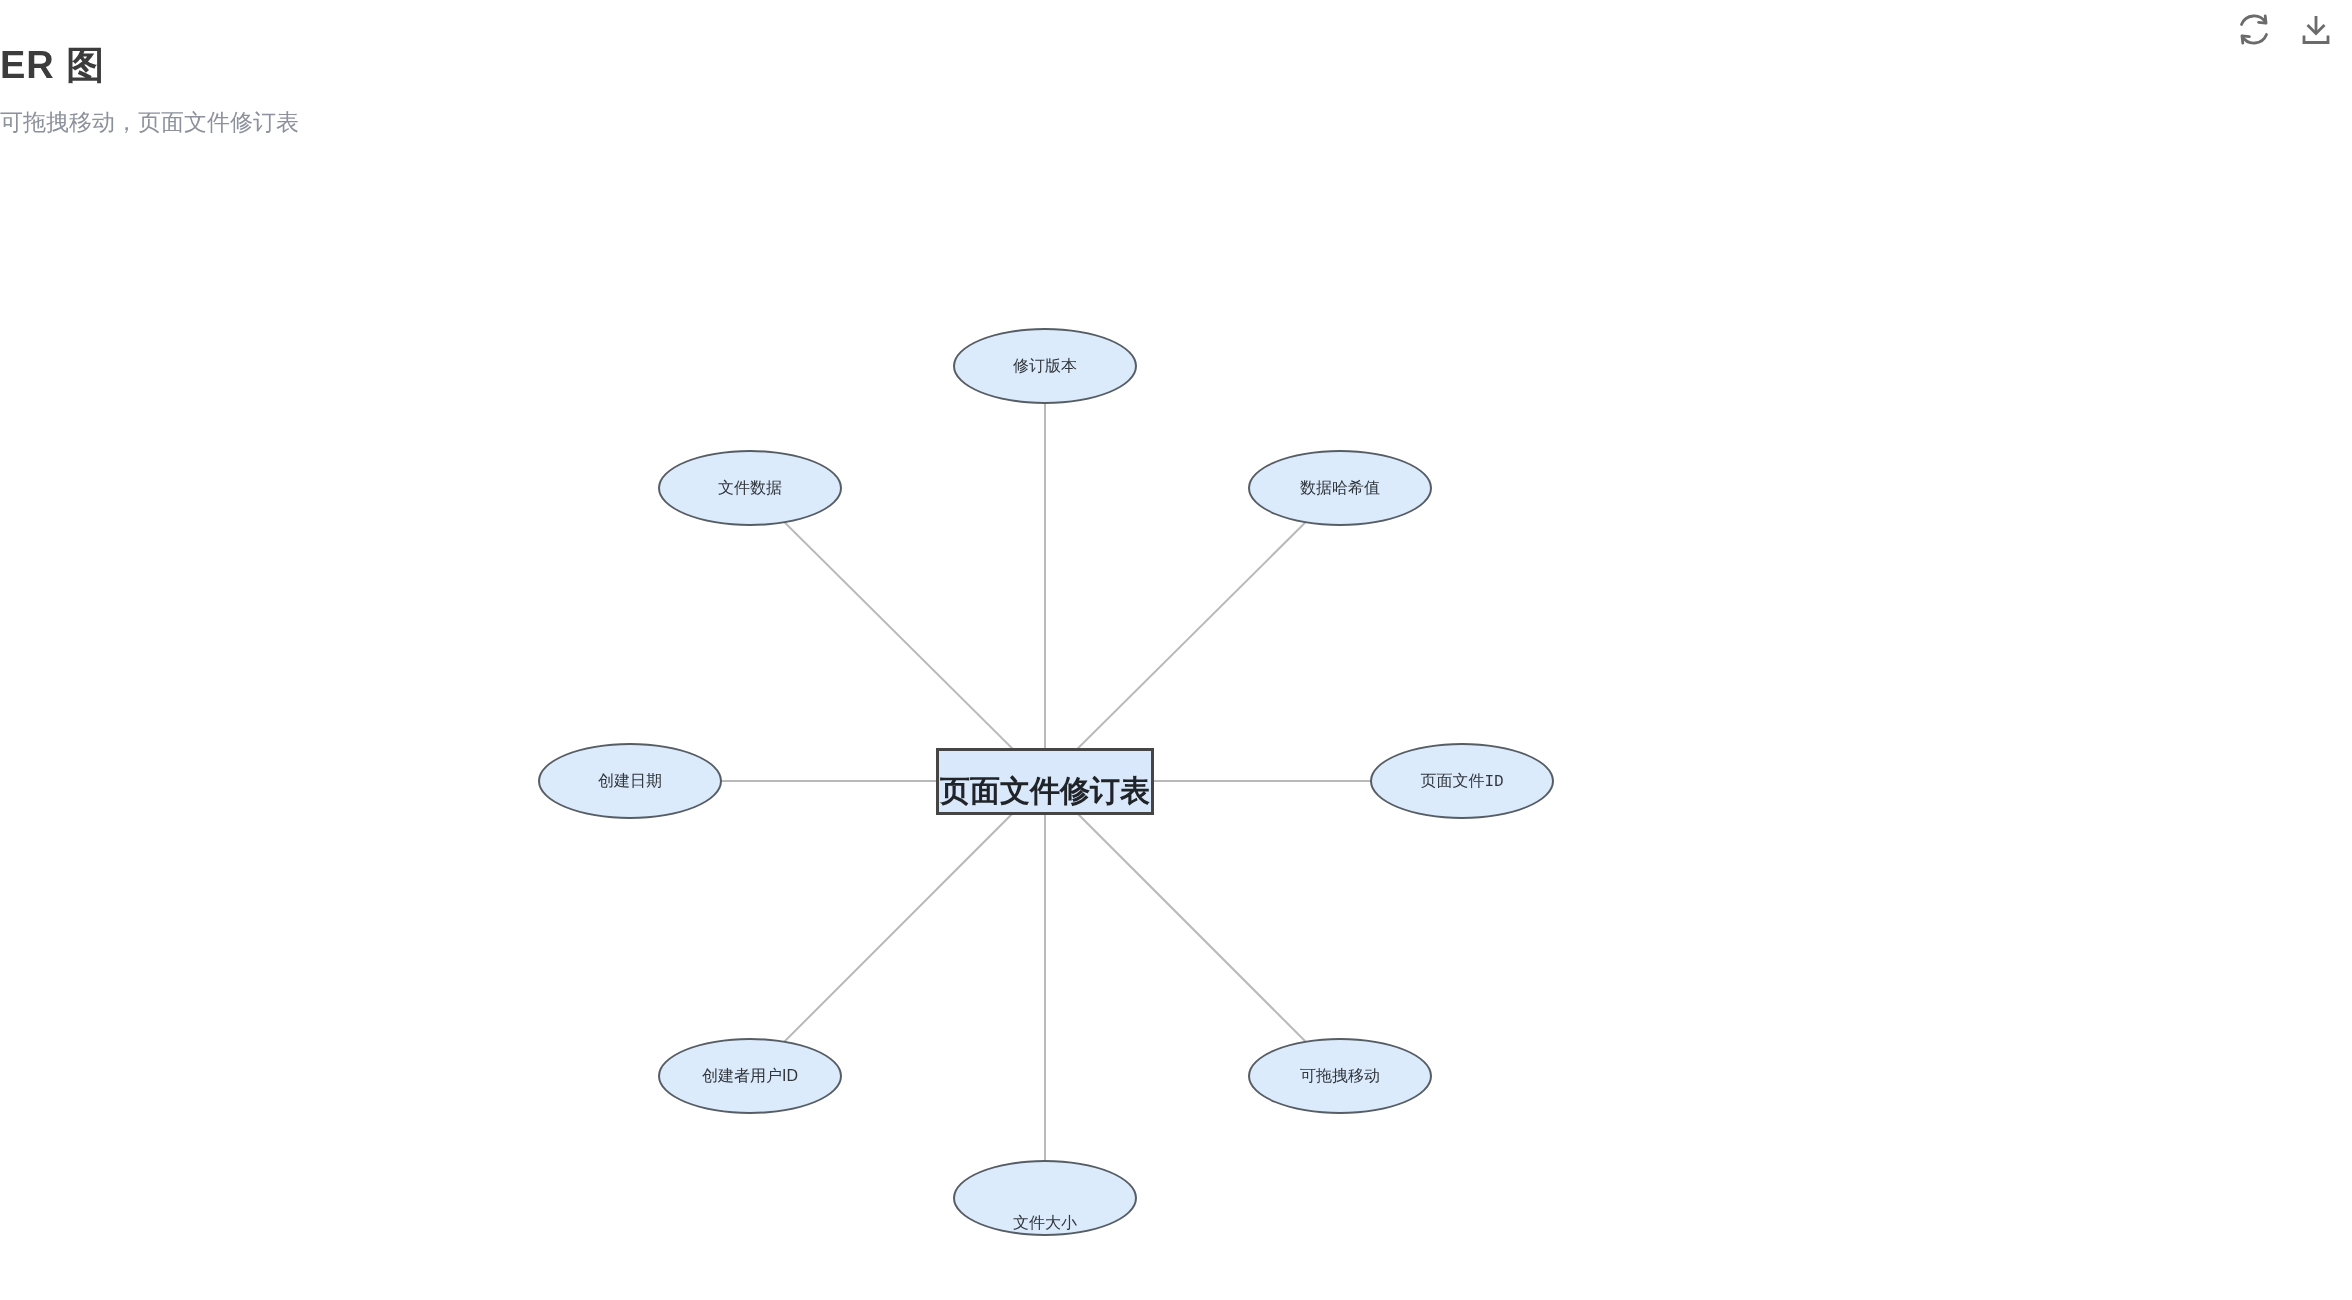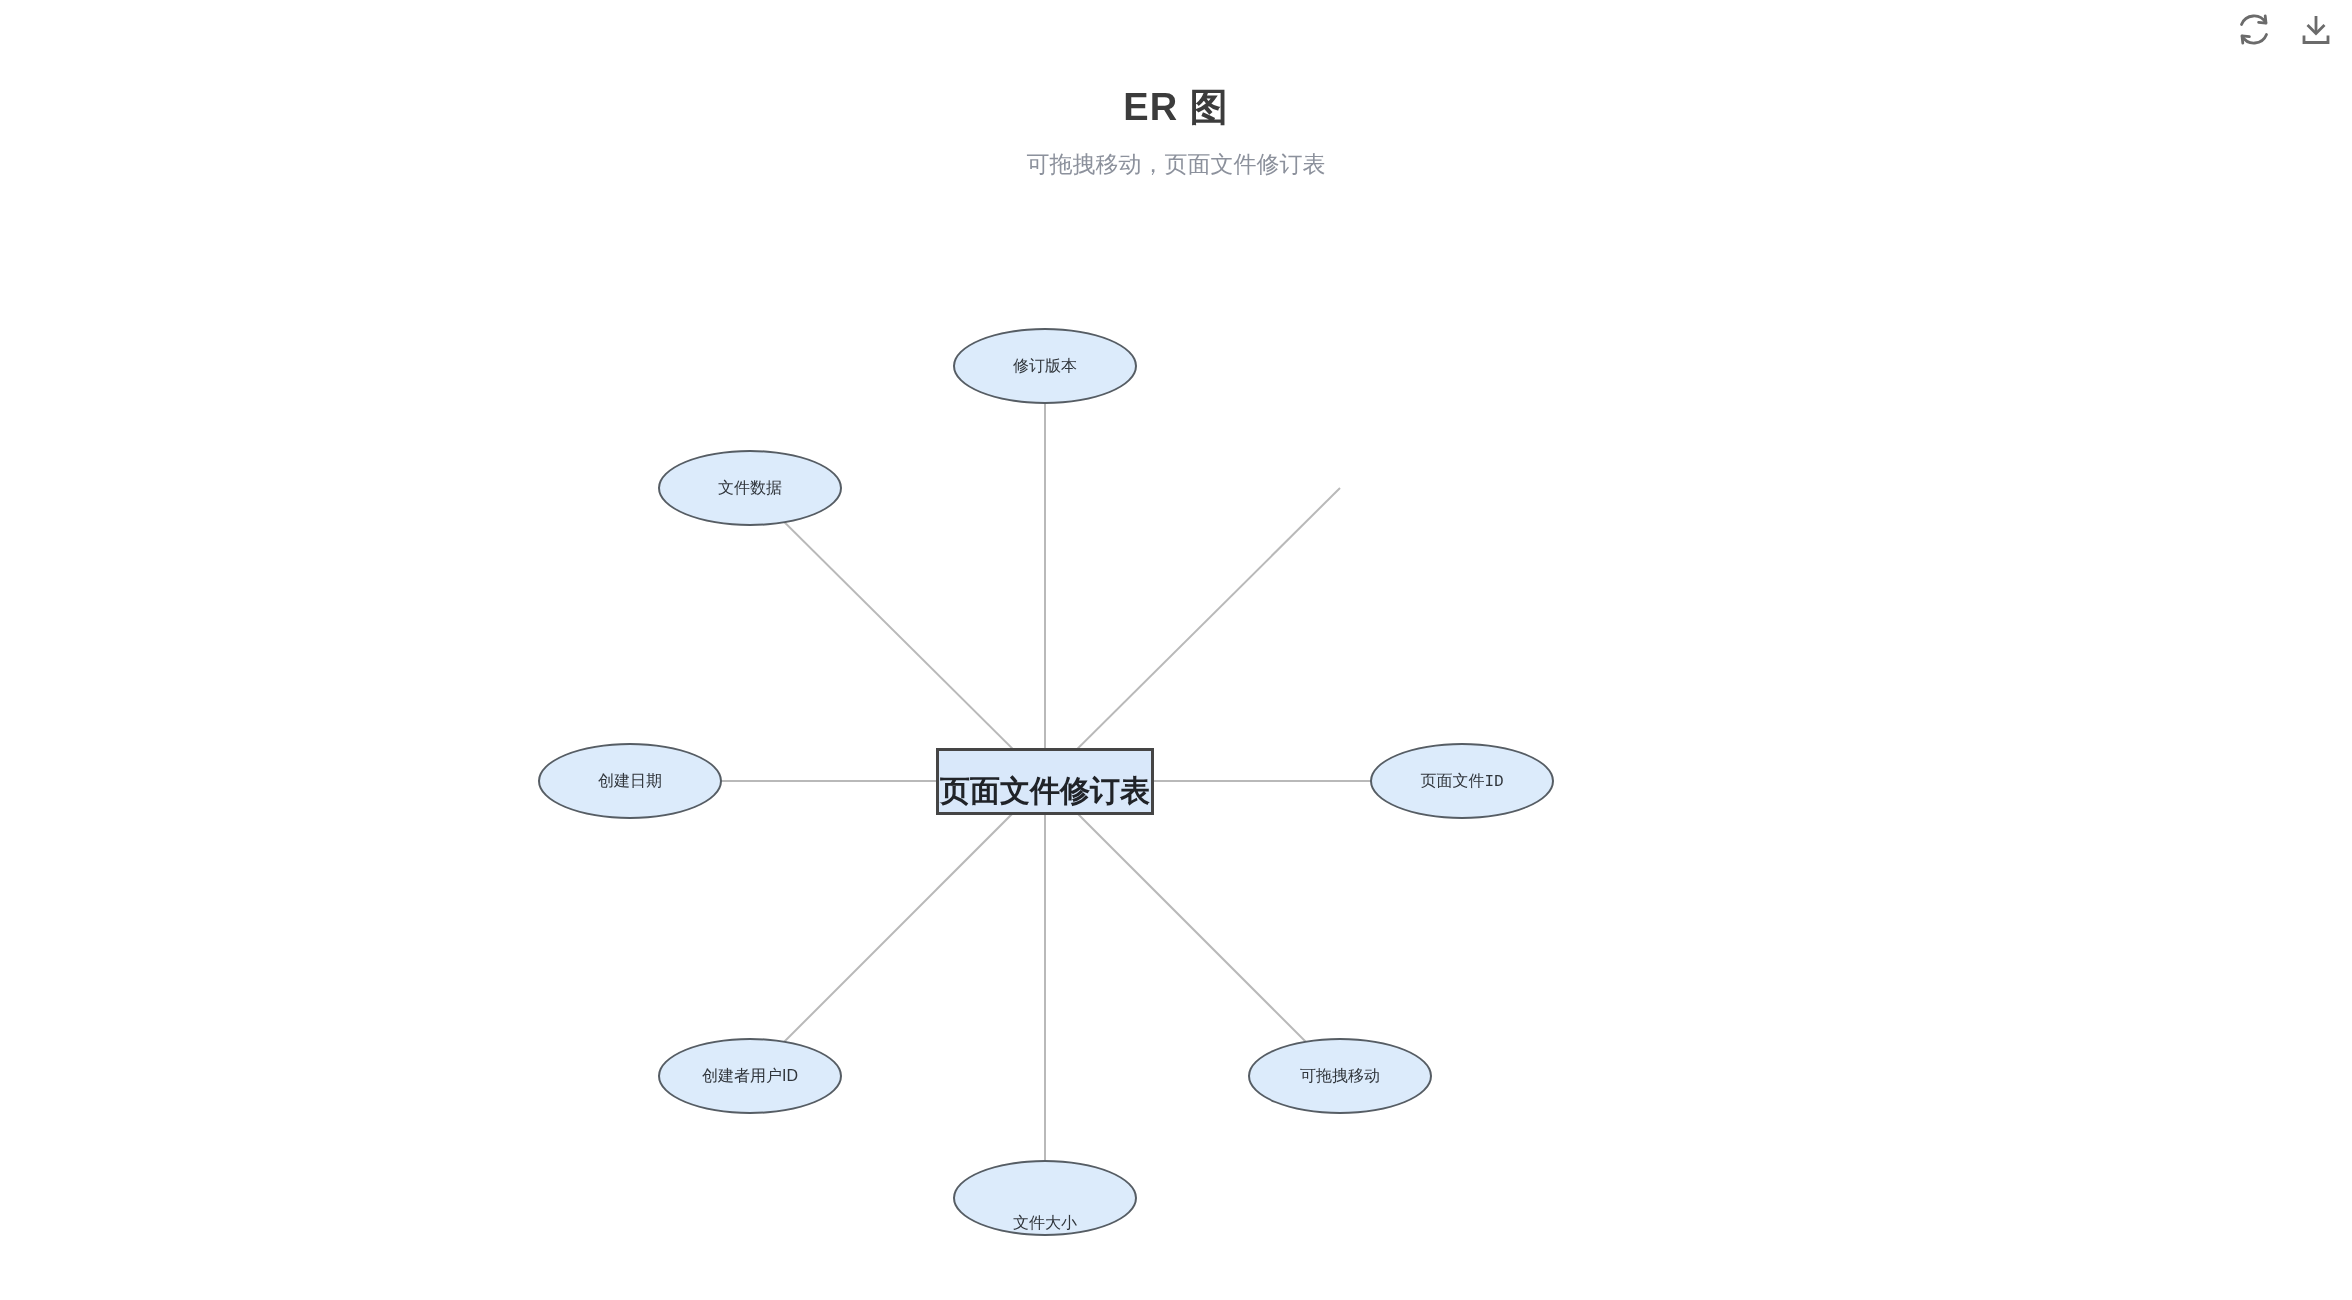--- a/index.html
+++ b/index.html
@@ -14,23 +14,21 @@
     height: 1300px;
     background: #ffffff;
     overflow: hidden;
   }
   
   .header {
     position: absolute;
     top: 40px;
     left: 0;
     right: 0;
-    text-align: center;
     pointer-events: none;
-    margin-top: 42px;
   }
   .title {
     margin: 0;
     font-size: 38px;
     font-weight: 700;
     color: var(--title, #3c3c3c);
     letter-spacing: 1px;
   }
   .subtitle {
     margin: 16px 0 0 0;
@@ -154,20 +152,23 @@
       <line x1="1045" y1="781" x2="750" y2="488" class="edge"></line>
     </svg>
 
   <div id="nodes">
     <div class="entity-node" id="entity-node" style="left: 936px; top: 747.5px; width: 218px; height: 67px;">
       <span>页面文件修订表</span>
     </div>
   <div class="attr-node" style="left: 953px; top: 328px; width: 184px; height: 76px;">
         <span>修订版本</span>
       </div>
+      <div class="attr-node" style="left: 1248px; top: 450px; width: 184px; height: 76px;">
+        <span>数据哈希值</span>
+      </div>
       <div class="attr-node" style="left: 1370px; top: 743px; width: 184px; height: 76px; font-family: Liberation Mono, monospace;">
         <span>页面文件ID</span>
       </div>
       <div class="attr-node" style="left: 1248px; top: 1038px; width: 184px; height: 76px;">
         <span>可拖拽移动</span>
       </div>
       <div class="attr-node" style="left: 953px; top: 1160px; width: 184px; height: 76px; align-items: flex-end;">
         <span>文件大小</span>
       </div>
       <div class="attr-node" style="left: 658px; top: 1038px; width: 184px; height: 76px;">

